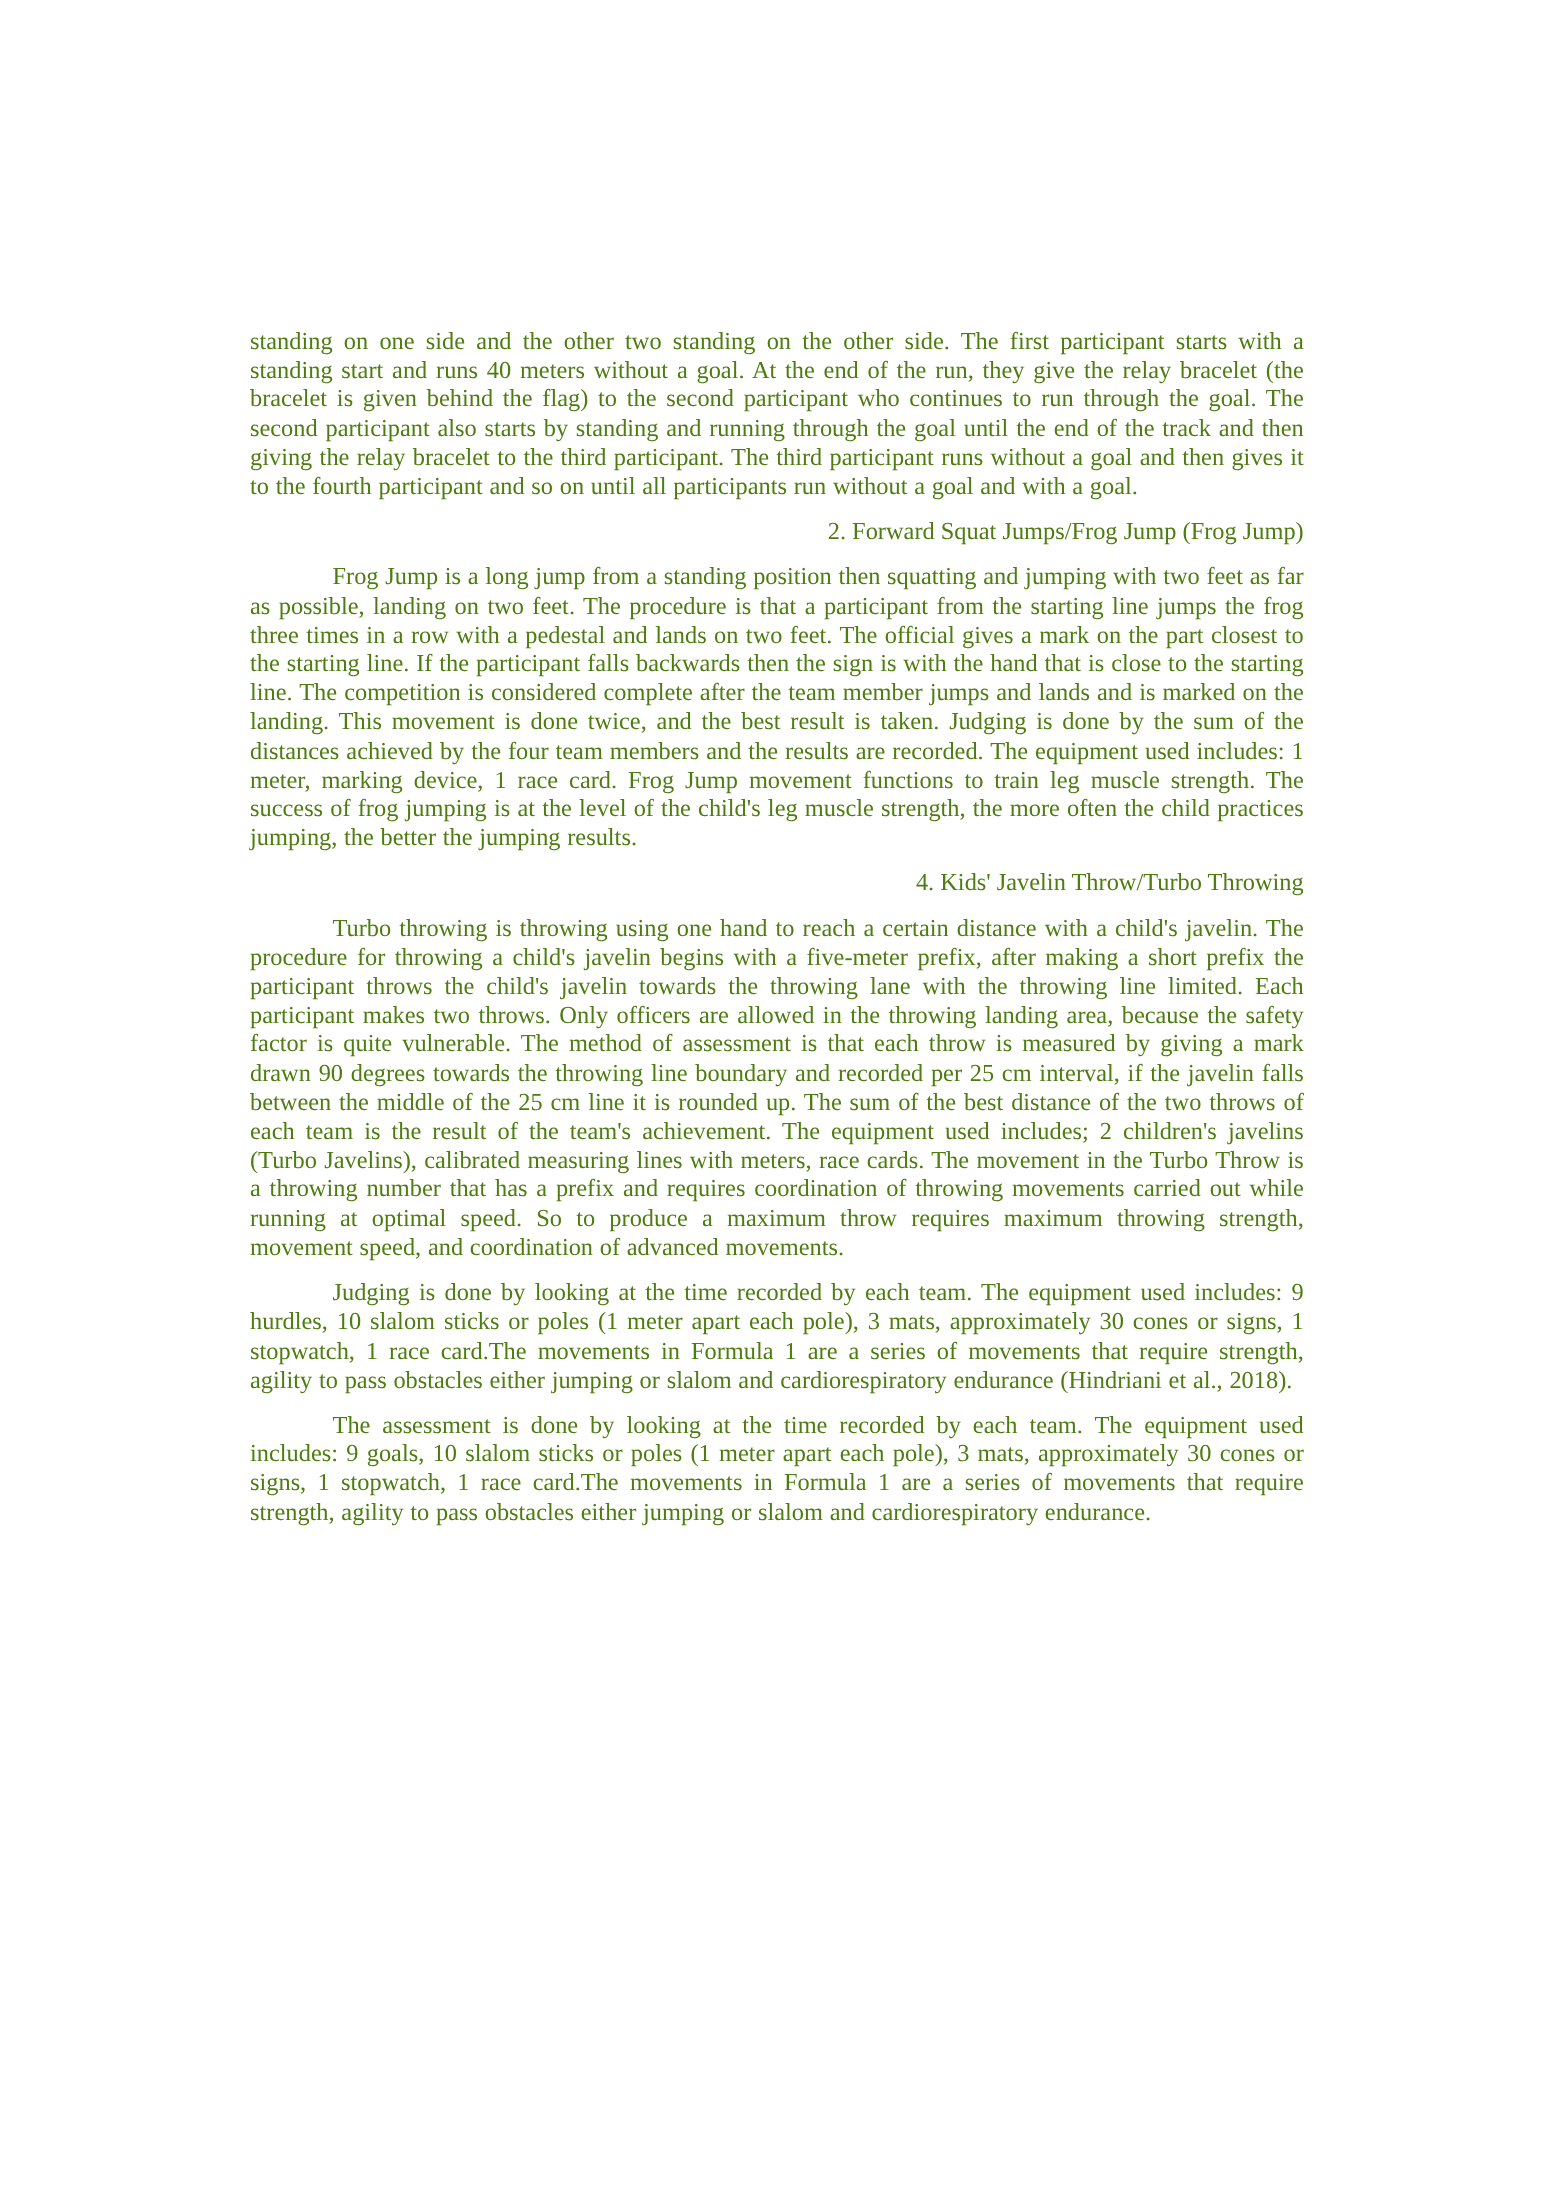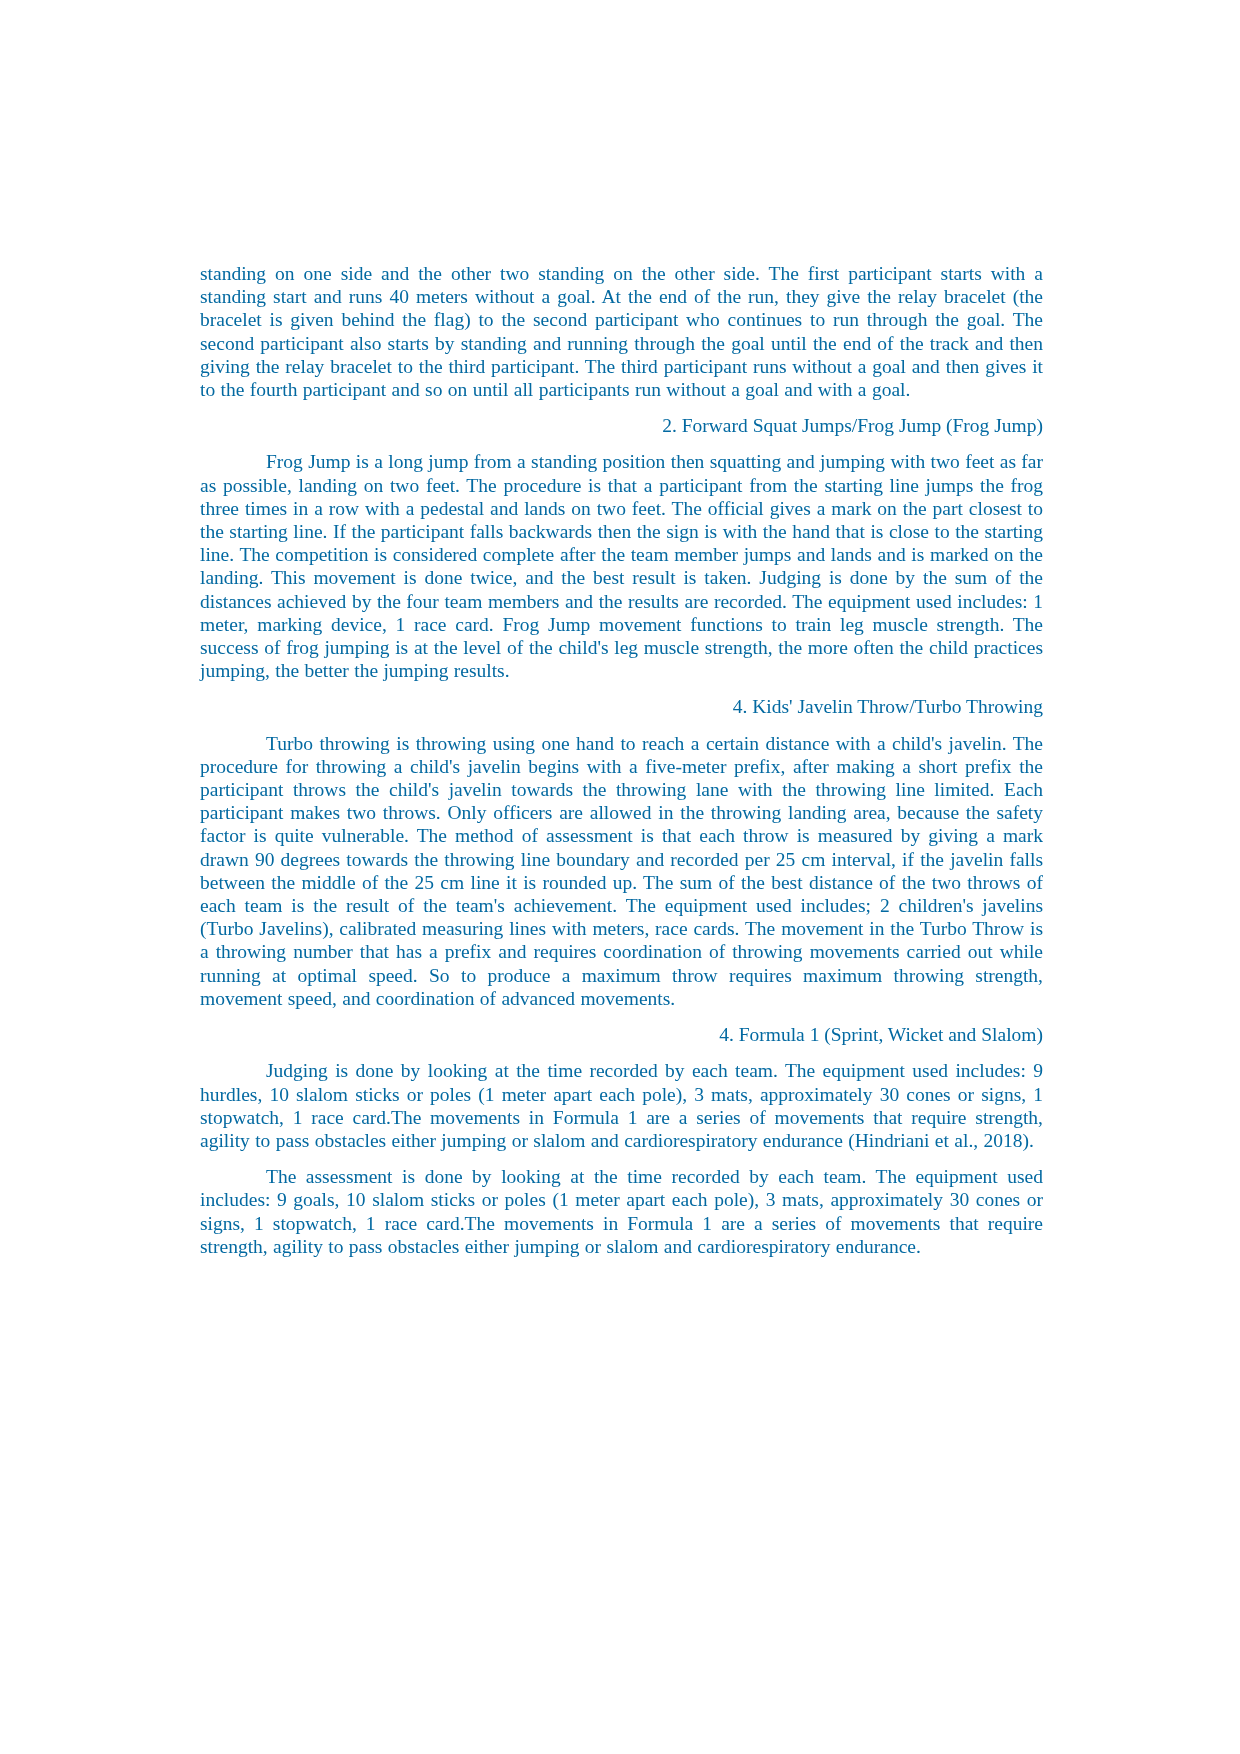--- a/index.html
+++ b/index.html
@@ -6,21 +6,21 @@
     margin: 0;
     padding: 0;
     background: #ffffff;
   }
   .page {
     position: relative;
     width: 1240px;
     height: 1292px;
     background: #ffffff;
     font-family: "Liberation Serif", serif;
-    color: #0369a1;
+    color: #4d7c0f;
     overflow: hidden;
   }
   .content {
     position: absolute;
     left: 200px;
     top: 262px;
     width: 843px;
   }
   .para {
     font-size: 19.5px;
@@ -59,21 +59,20 @@
     <p class="para">standing on one side and the other two standing on the other side. The first participant starts with a standing start and runs 40 meters without a goal. At the end of the run, they give the relay bracelet (the bracelet is given behind the flag) to the second participant who continues to run through the goal. The second participant also starts by standing and running through the goal until the end of the track and then giving the relay bracelet to the third participant. The third participant runs without a goal and then gives it to the fourth participant and so on until all participants run without a goal and with a goal.</p>
 
     <h2 class="heading">2. Forward Squat Jumps/Frog Jump (Frog Jump)</h2>
 
     <p class="para indent">Frog Jump is a long jump from a standing position then squatting and jumping with two feet as far as possible, landing on two feet. The procedure is that a participant from the starting line jumps the frog three times in a row with a pedestal and lands on two feet. The official gives a mark on the part closest to the starting line. If the participant falls backwards then the sign is with the hand that is close to the starting line. The competition is considered complete after the team member jumps and lands and is marked on the landing. This movement is done twice, and the best result is taken. Judging is done by the sum of the distances achieved by the four team members and the results are recorded. The equipment used includes: 1 meter, marking device, 1 race card. Frog Jump movement functions to train leg muscle strength. The success of frog jumping is at the level of the child's leg muscle strength, the more often the child practices jumping, the better the jumping results.</p>
 
     <h2 class="heading">4. Kids' Javelin Throw/Turbo Throwing</h2>
 
     <p class="para indent">Turbo throwing is throwing using one hand to reach a certain distance with a child's javelin. The procedure for throwing a child's javelin begins with a five-meter prefix, after making a short prefix the participant throws the child's javelin towards the throwing lane with the throwing line limited. Each participant makes two throws. Only officers are allowed in the throwing landing area, because the safety factor is quite vulnerable. The method of assessment is that each throw is measured by giving a mark drawn 90 degrees towards the throwing line boundary and recorded per 25 cm interval, if the javelin falls between the middle of the 25 cm line it is rounded up. The sum of the best distance of the two throws of each team is the result of the team's achievement. The equipment used includes; 2 children's javelins (Turbo Javelins), calibrated measuring lines with meters, race cards. The movement in the Turbo Throw is a throwing number that has a prefix and requires coordination of throwing movements carried out while running at optimal speed. So to produce a maximum throw requires maximum throwing strength, movement speed, and coordination of advanced movements.</p>
 
-    <h2 class="heading">4. Formula 1 (Sprint, Wicket and Slalom)</h2>
 
     <p class="para indent">Judging is done by looking at the time recorded by each team. The equipment used includes: 9 hurdles, 10 slalom sticks or poles (1 meter apart each pole), 3 mats, approximately 30 cones or signs, 1 stopwatch, 1 race card.The movements in Formula 1 are a series of movements that require strength, agility to pass obstacles either jumping or slalom and cardiorespiratory endurance (Hindriani et al., 2018).</p>
 
     <p class="para indent">The assessment is done by looking at the time recorded by each team. The equipment used includes: 9 goals, 10 slalom sticks or poles (1 meter apart each pole), 3 mats, approximately 30 cones or signs, 1 stopwatch, 1 race card.The movements in Formula 1 are a series of movements that require strength, agility to pass obstacles either jumping or slalom and cardiorespiratory endurance.</p>
   </main>
 
   <footer class="footer">
     <span class="page-number">534</span>
   </footer>
 </div>

